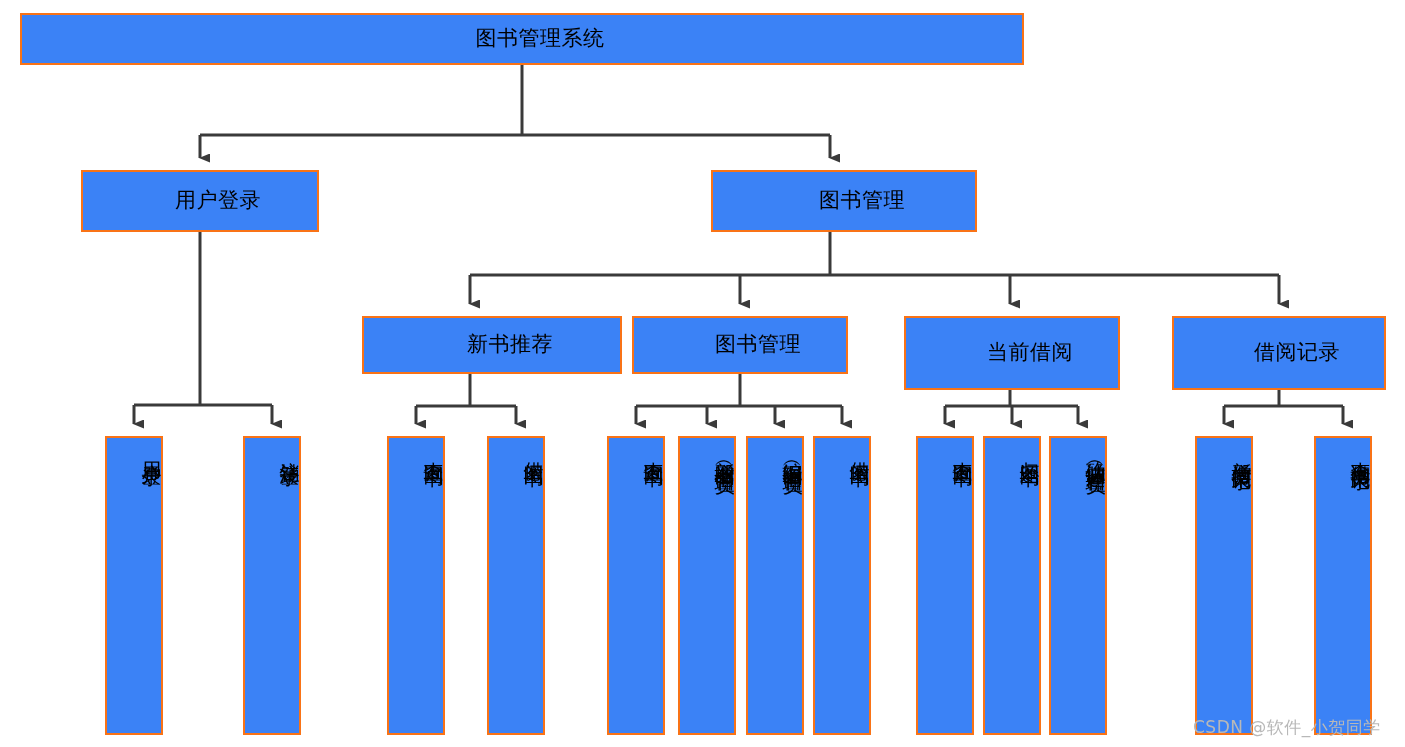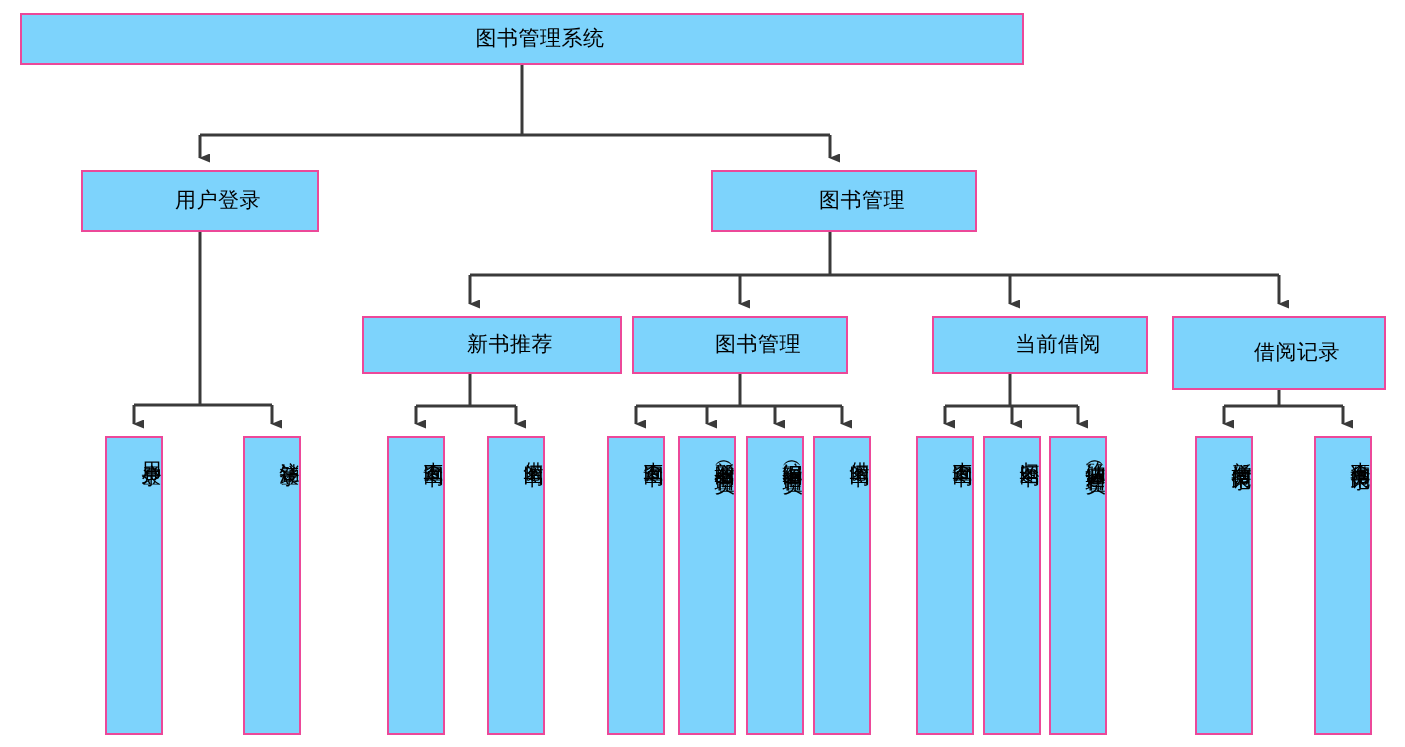--- a/index.html
+++ b/index.html
@@ -23,22 +23,22 @@
     position: absolute;
     left: 0;
     top: 0;
     width: 1405px;
     height: 747px;
     pointer-events: none;
   }
   .node {
     position: absolute;
     box-sizing: border-box;
-    background: #7dd3fc;
-    border: 2px solid #ec4899;
+    background: #3b82f6;
+    border: 2px solid #f97316;
     display: flex;
     align-items: center;
     justify-content: center;
     color: #000000;
     padding-left: 36px;
   }
   .node .node-label {
     display: block;
     text-align: center;
     line-height: 1.12;
@@ -134,21 +134,21 @@
   <div class="node horiz" style="left:711px; top:170px; width:266px; height:62px;">
     <span class="node-label">图书管理</span>
   </div>
 
   <div class="node horiz" style="left:362px; top:316px; width:260px; height:58px;">
     <span class="node-label">新书推荐</span>
   </div>
   <div class="node horiz" style="left:632px; top:316px; width:216px; height:58px;">
     <span class="node-label">图书管理</span>
   </div>
-  <div class="node horiz" style="left:932px; top:316px; width:216px; height:58px;">
+  <div class="node horiz" style="left:904px; top:316px; width:216px; height:74px;">
     <span class="node-label">当前借阅</span>
   </div>
   <div class="node horiz" style="left:1172px; top:316px; width:214px; height:74px;">
     <span class="node-label">借阅记录</span>
   </div>
 
   <div class="node vert" style="left:105px; top:436px; width:58px; height:299px;">
     <span class="node-label">用户登录</span>
   </div>
   <div class="node vert" style="left:243px; top:436px; width:58px; height:299px;">
@@ -181,14 +181,15 @@
   <div class="node vert" style="left:1049px; top:436px; width:58px; height:299px;">
     <span class="node-label">确认归还（管理员）</span>
   </div>
   <div class="node vert" style="left:1195px; top:436px; width:58px; height:299px;">
     <span class="node-label">新增借阅记录</span>
   </div>
   <div class="node vert" style="left:1314px; top:436px; width:58px; height:299px;">
     <span class="node-label">查询借阅记录</span>
   </div>
 
+  <div class="watermark" style="left:1193px; top:716px;">CSDN @软件_小贺同学</div>
 
 </div>
 
 </body></html>

